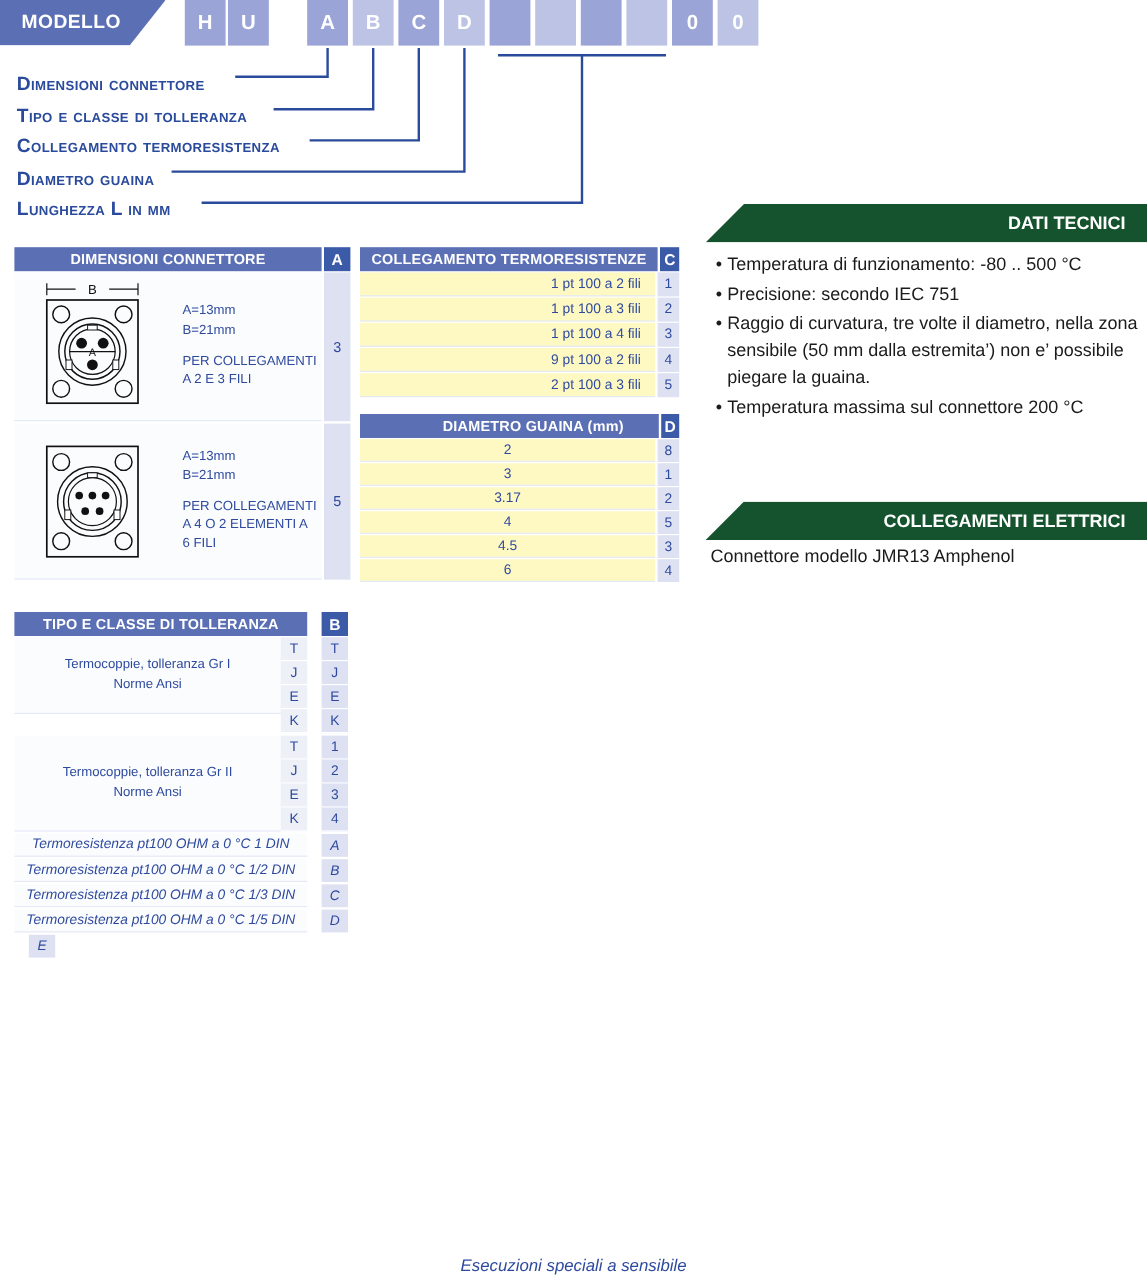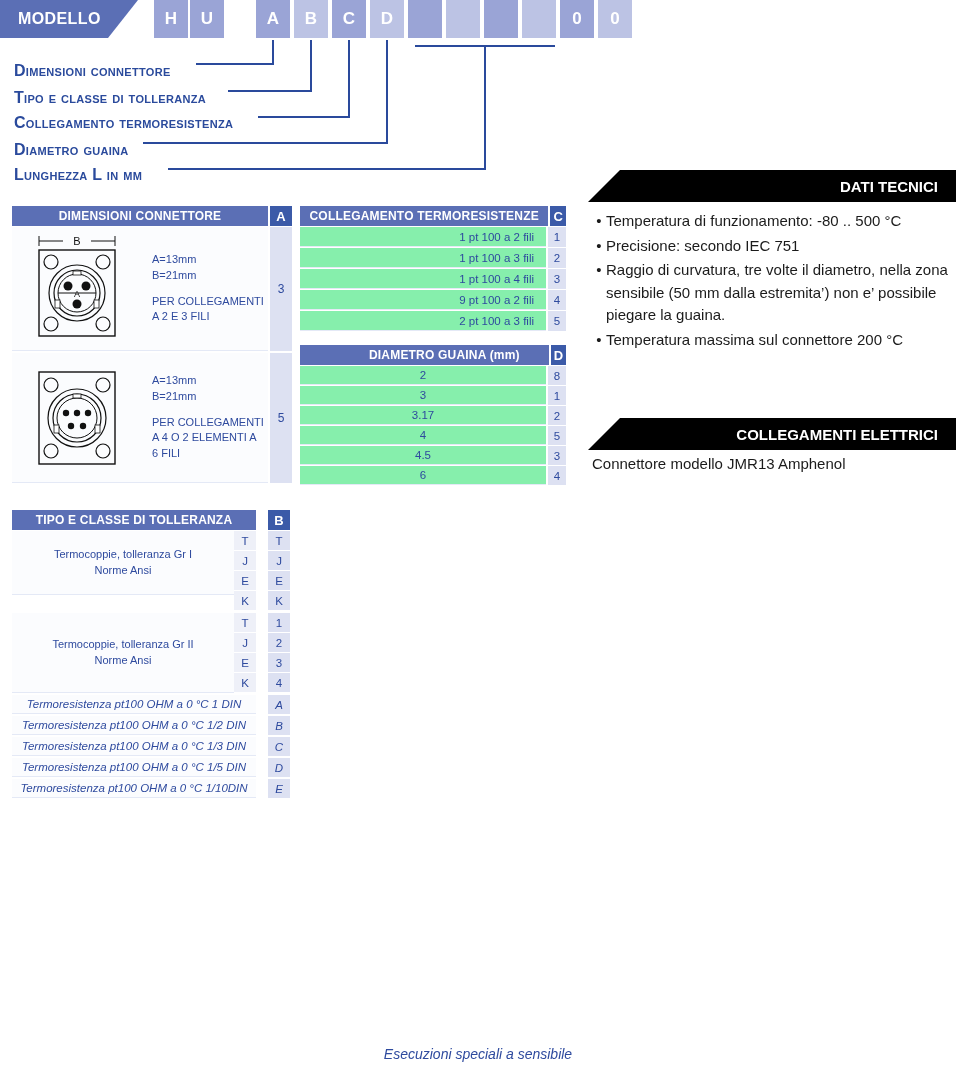--- a/index.html
+++ b/index.html
@@ -99,21 +99,21 @@
     display: flex;
     align-items: center;
     justify-content: center;
     margin-left: 2px;
   }
   .row {
     display: flex;
     margin-bottom: 1px;
   }
   .row .val {
-    background: #86efac;
+    background: #fef9c3;
     border-bottom: 1px solid #e4e9f6;
     display: flex;
     align-items: center;
     color: #2e4a9e;
     font-size: 11.5px;
     box-sizing: border-box;
   }
   .row .val.right { justify-content: flex-end; padding-right: 12px; }
   .row .val.center { justify-content: center; }
   .row .code {
@@ -233,21 +233,21 @@
     justify-content: center;
     font-size: 11.5px;
     color: #2e4a9e;
     box-sizing: border-box;
   }
 
   
   .panel-banner {
     position: absolute;
     height: 32px;
-    background: #000000;
+    background: #14532d;
     color: #ffffff;
     font-weight: bold;
     font-size: 15px;
     display: flex;
     align-items: center;
     justify-content: flex-end;
     padding-right: 18px;
     box-sizing: border-box;
     clip-path: polygon(32px 0, 100% 0, 100% 100%, 0 100%);
   }
@@ -531,21 +531,20 @@
   </div>
   <div class="rtd-row">
     <div class="rtd-desc">Termoresistenza pt100 OHM a 0 °C 1/3 DIN</div>
     <div class="rtd-code">C</div>
   </div>
   <div class="rtd-row">
     <div class="rtd-desc">Termoresistenza pt100 OHM a 0 °C 1/5 DIN</div>
     <div class="rtd-code">D</div>
   </div>
   <div class="rtd-row">
-    <div class="rtd-desc">Termoresistenza pt100 OHM a 0 °C 1/10DIN</div>
     <div class="rtd-code">E</div>
   </div>
 </div>
 
 <div class="panel-banner" id="banner-dati">DATI TECNICI</div>
 
 <div id="dati-list">
   <div class="bullet-item">
     <span class="dot">•</span>
     <span class="txt">Temperatura di funzionamento: -80 .. 500 °C</span>

